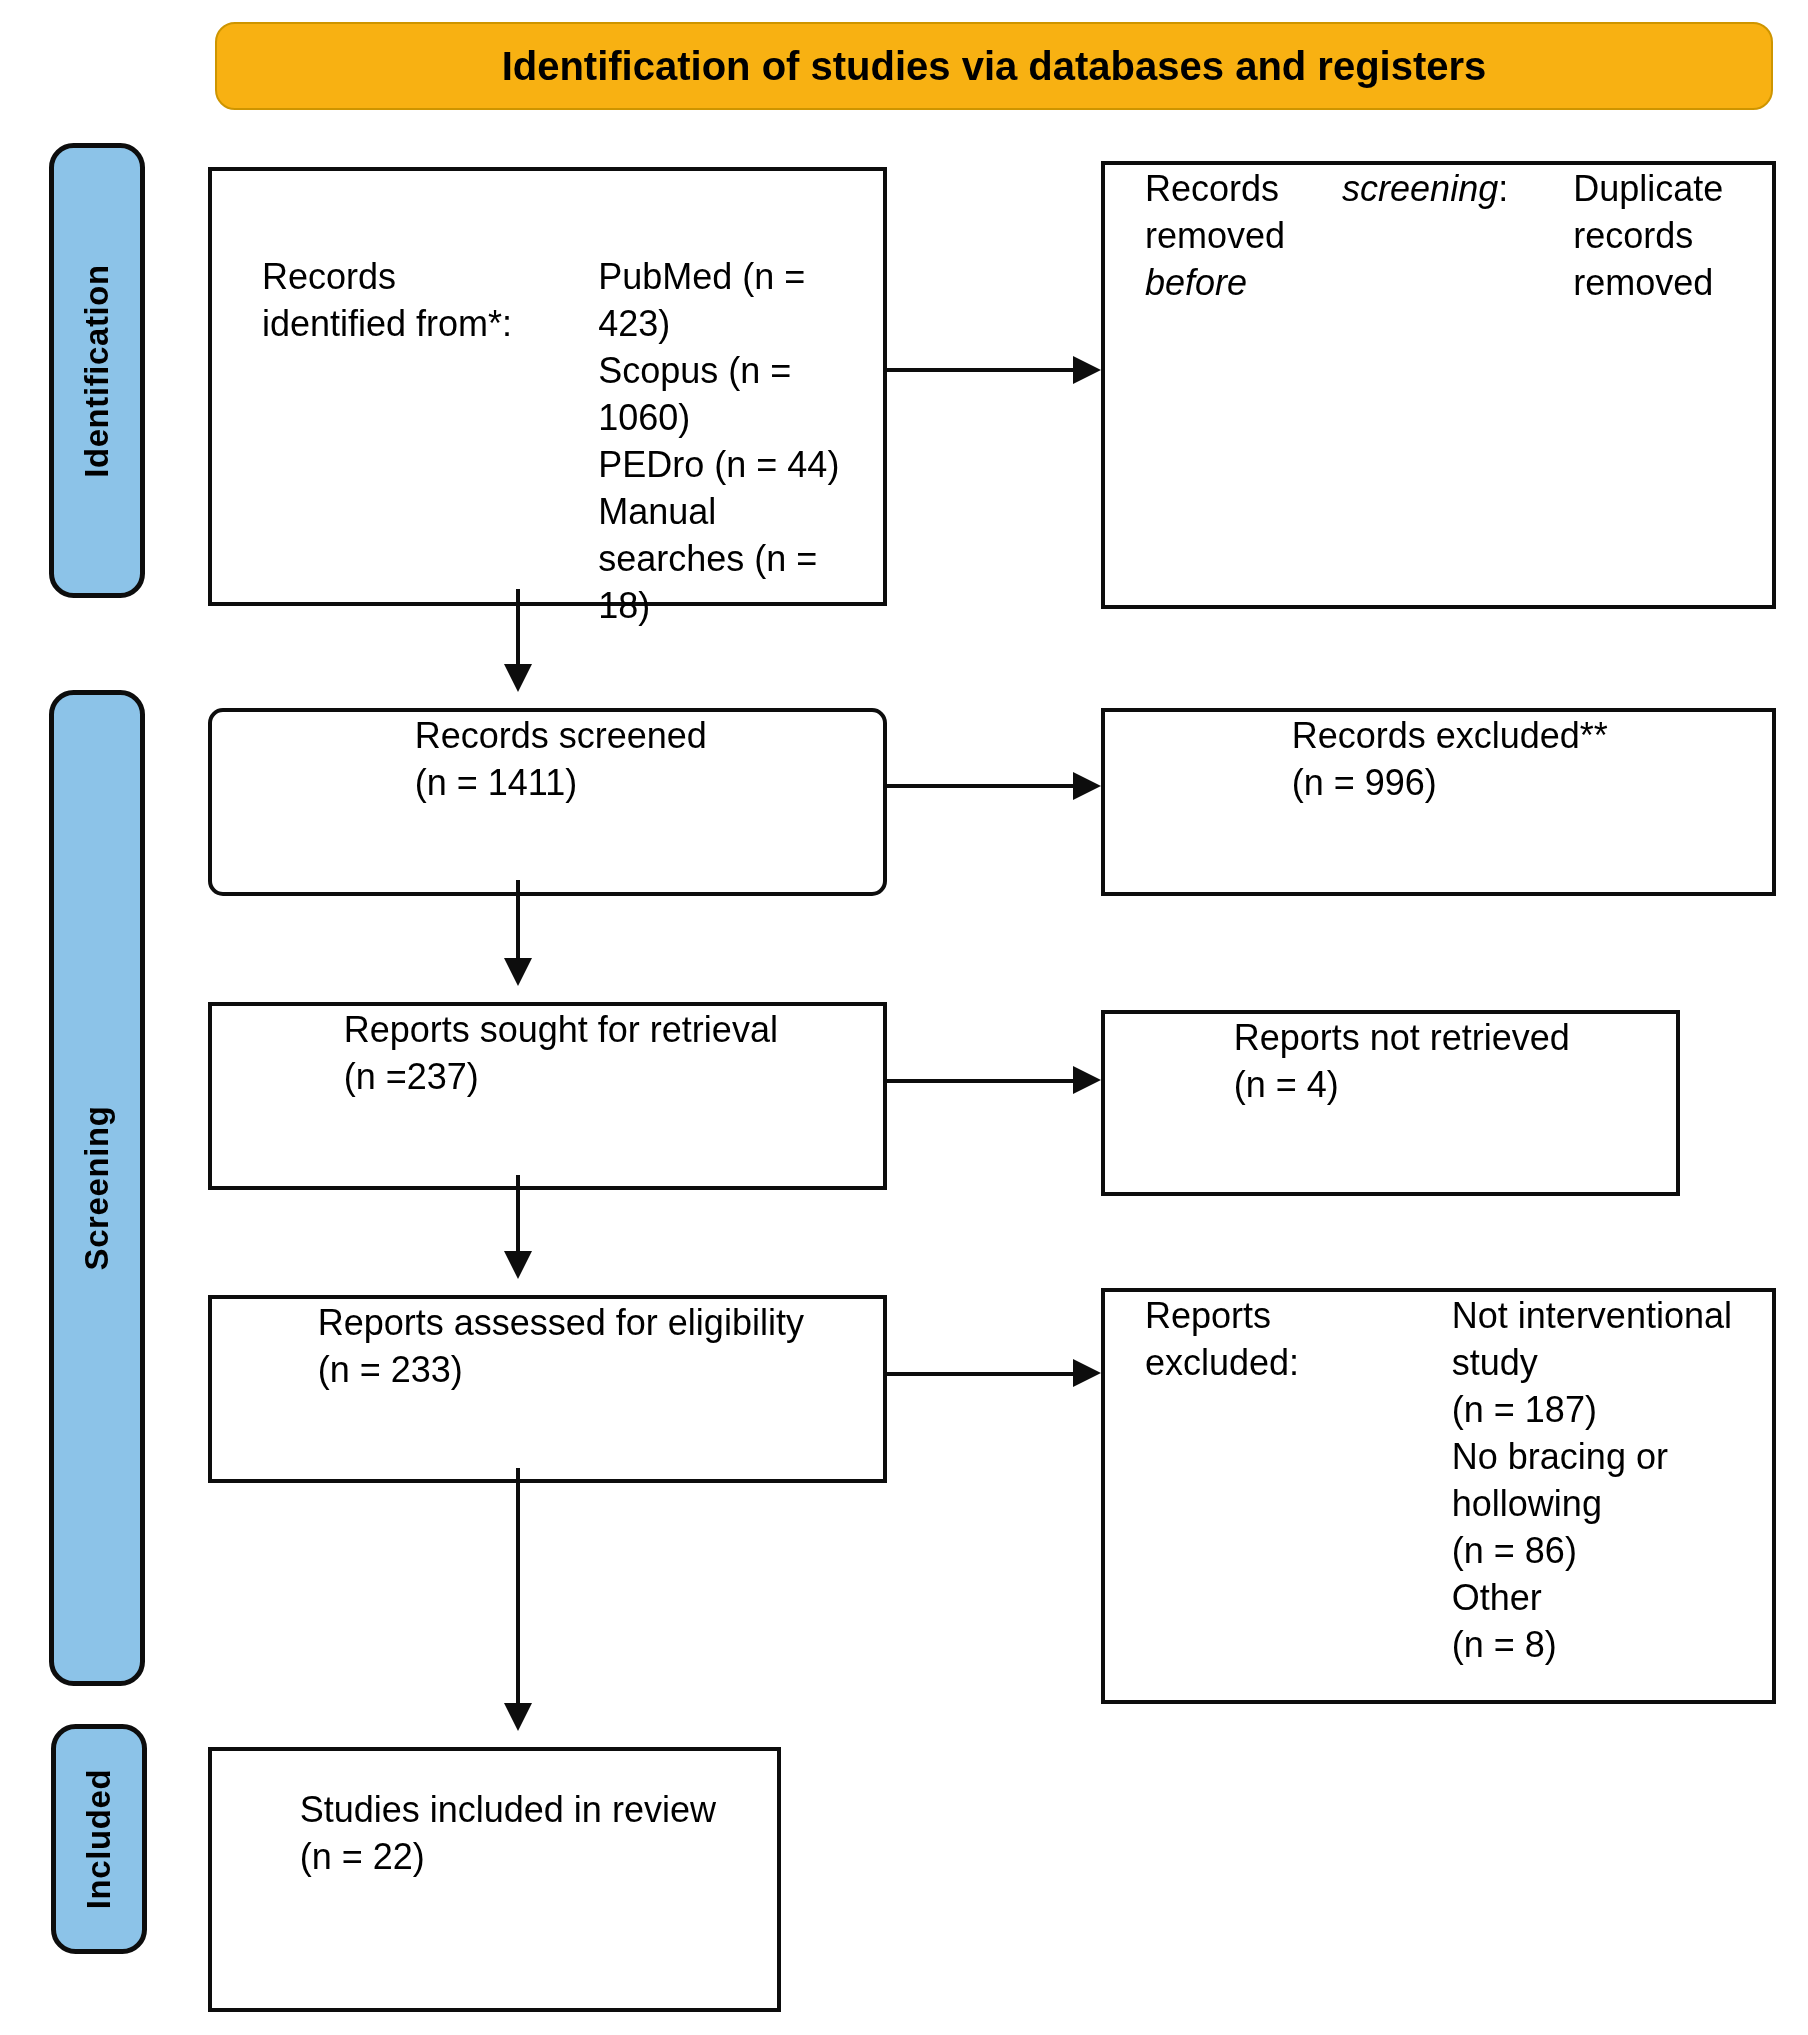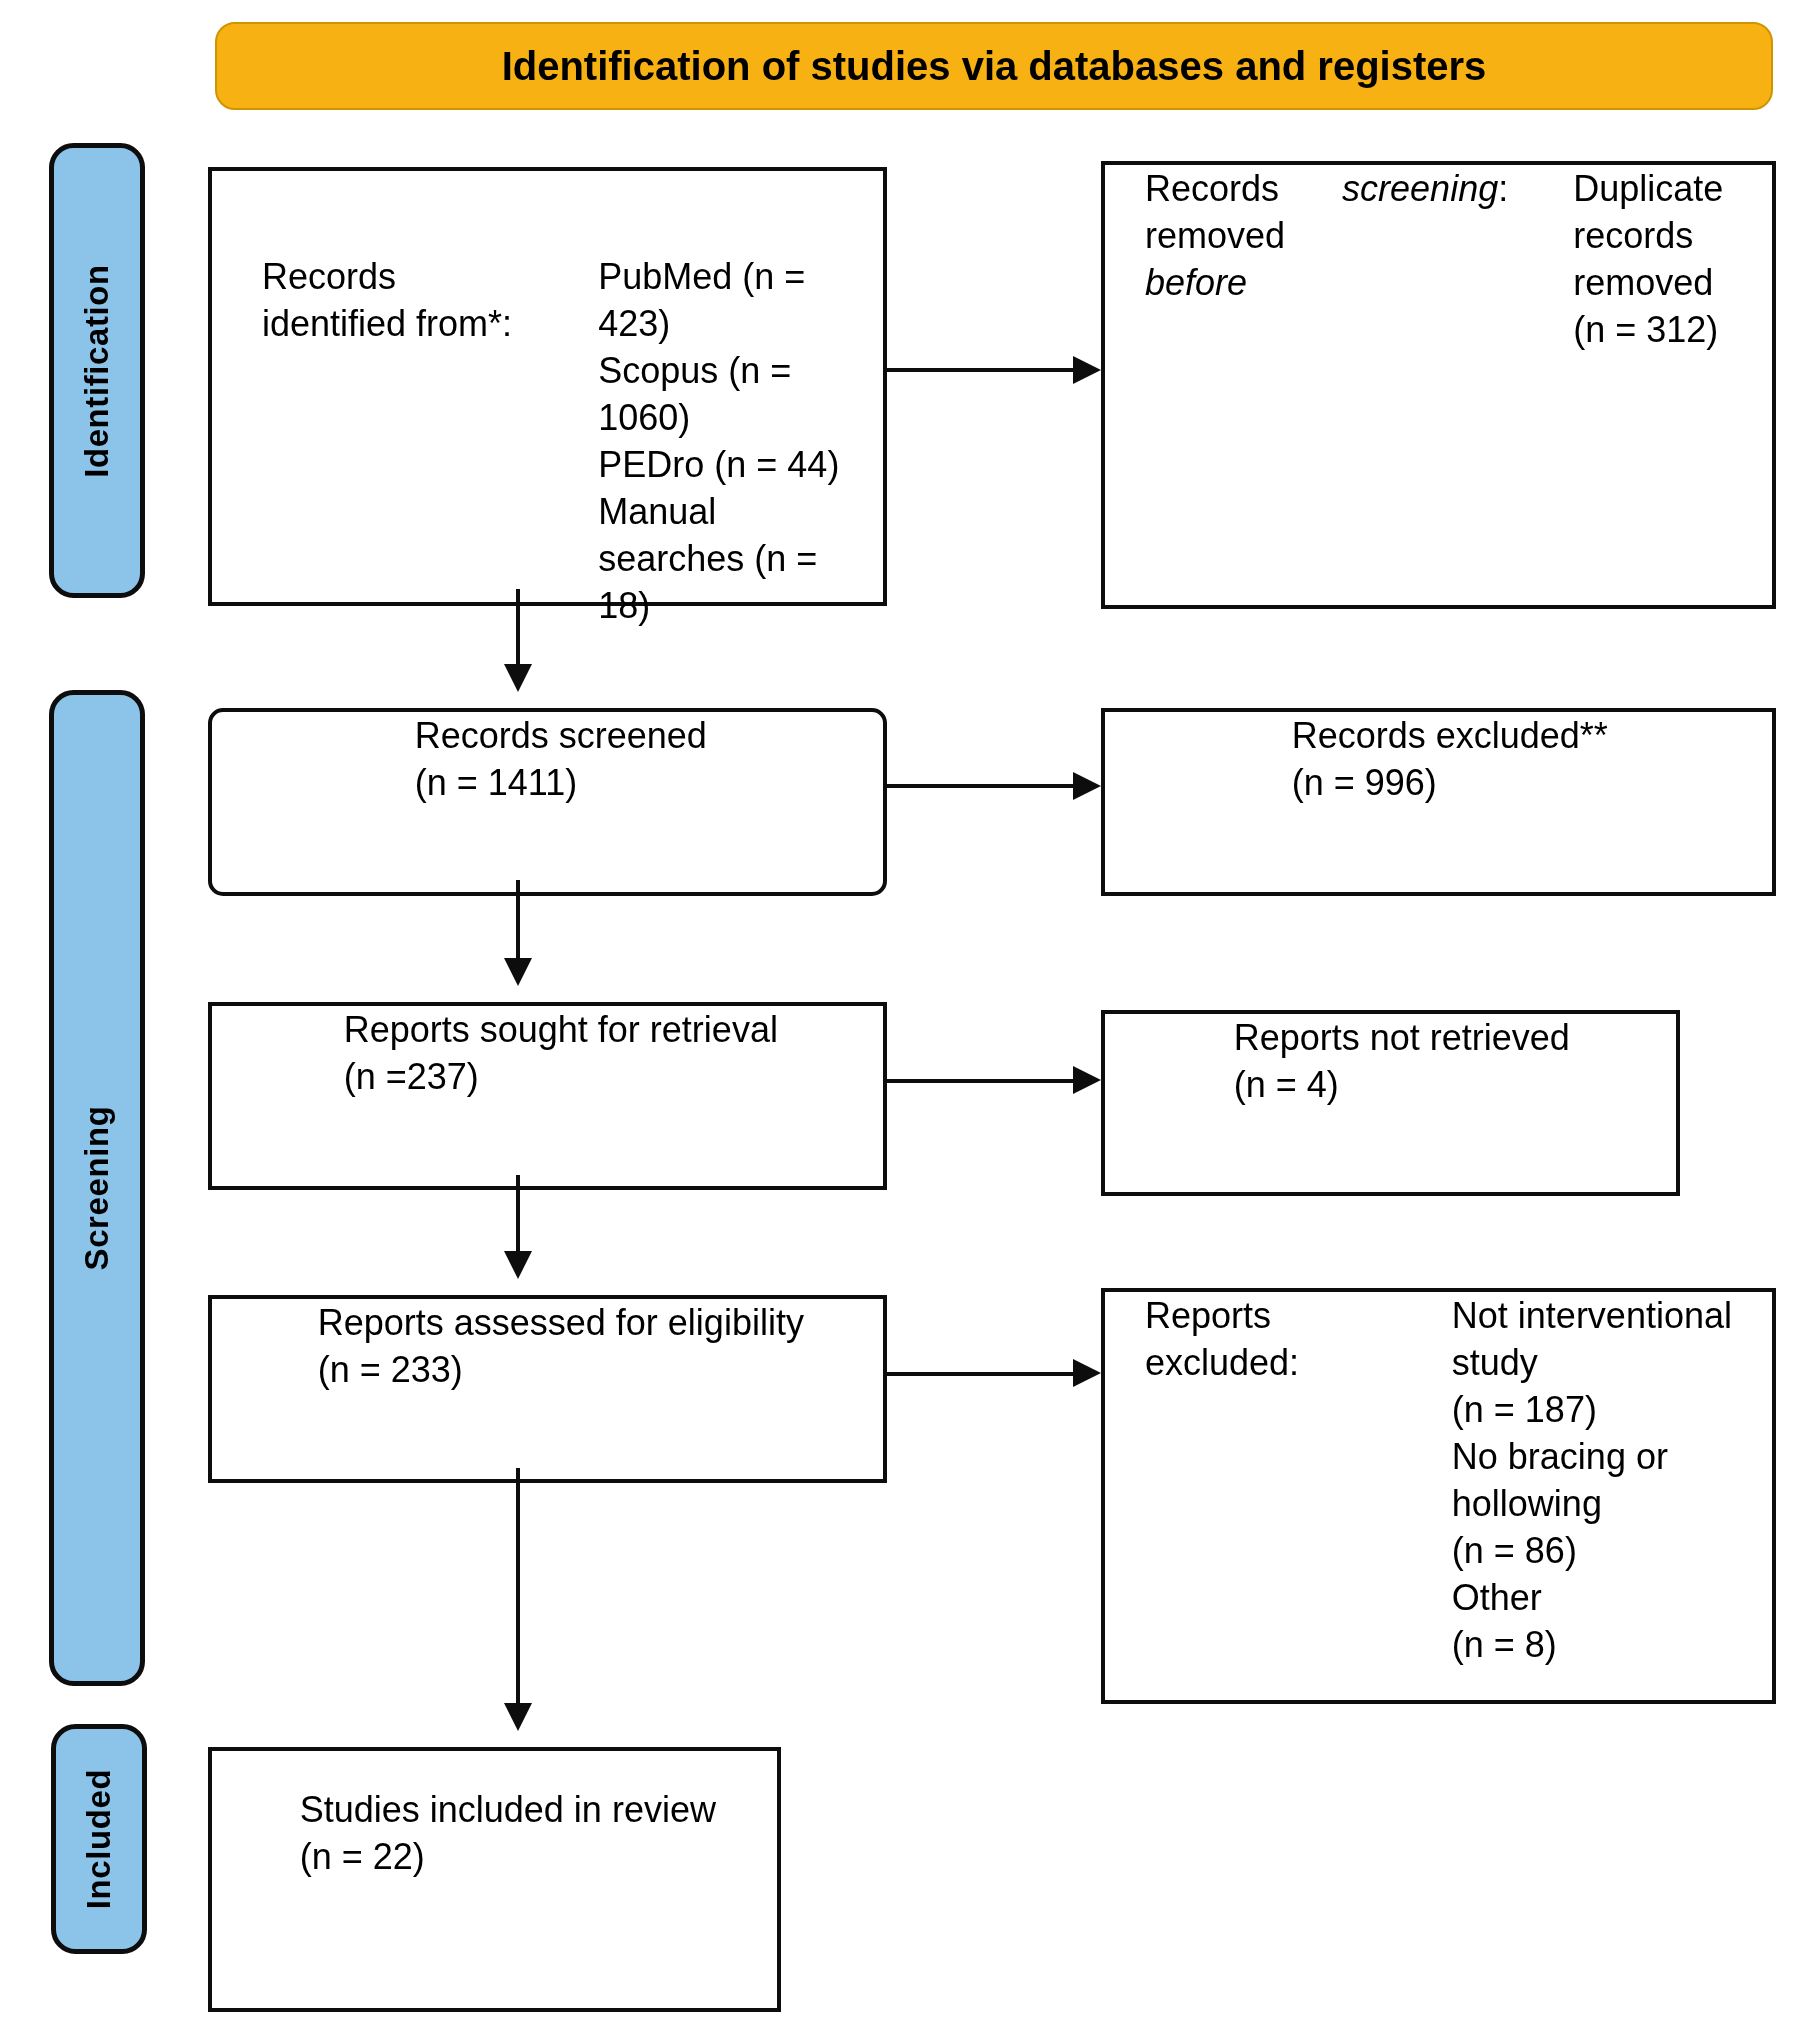--- a/index.html
+++ b/index.html
@@ -123,21 +123,20 @@
       <div class="bline">Studies included in review</div>
       <div class="bline">(n = 22)</div>
     </div>
 </div>
 
 <div class="box" id="box-removed">
   <div class="bline"><span>Records removed </span><span class="it">before</span></div>
   <div class="bline"><span class="it">screening</span><span>:</span></div>
   <div class="indent">
       <div class="bline">Duplicate records removed</div>
-      <div class="bline">(n = 312)</div>
     </div>
 </div>
 
 <div class="box" id="box-excluded">
   <div>
       <div class="bline">Records excluded**</div>
       <div class="bline">(n = 996)</div>
     </div>
 </div>
 

